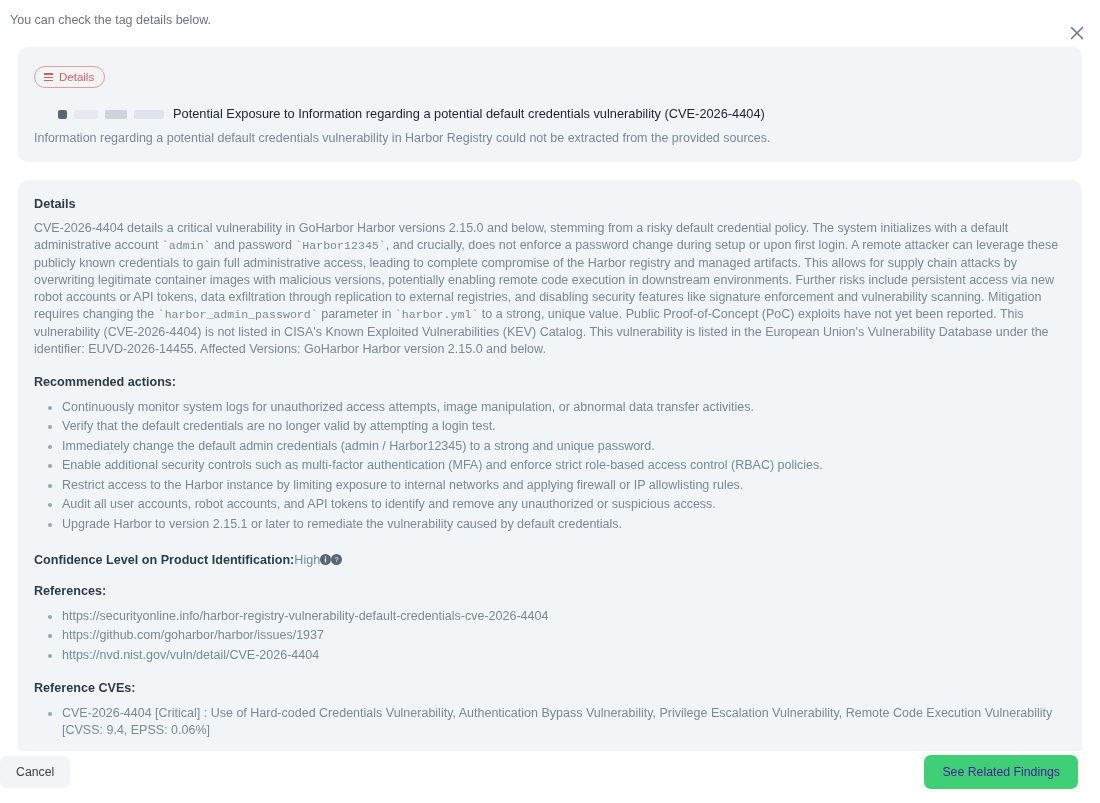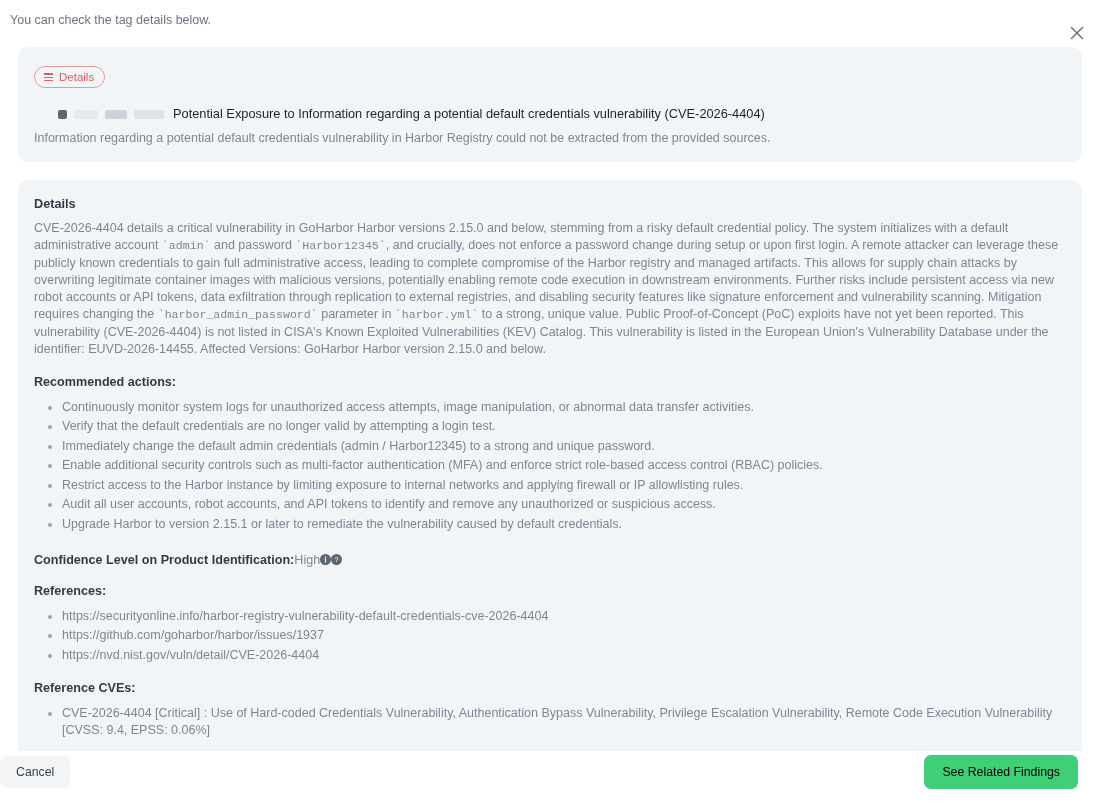--- a/index.html
+++ b/index.html
@@ -84,21 +84,21 @@
     position: absolute; left: 0; right: 0; bottom: 0; height: 52px;
     display: flex; align-items: center; justify-content: space-between;
     gap: 10px; padding: 0 22px 10px 0; background: #fff;
   }
   .btn {
     border: none; border-radius: 7px; cursor: pointer;
     font-family: "Liberation Sans", sans-serif; font-size: 12.3px;
     padding: 8px 16px; line-height: 16px;
   }
   .btn-cancel { background: #f3f4f6; color: #374151; }
-  .btn-primary { background: #3ecf77; color: #000000; padding: 9px 18px; }
+  .btn-primary { background: #3ecf77; color: #4c1d95; padding: 9px 18px; }
 </style>
 </head>
 <body>
 
 <div class="modal">
 
   <div class="hdr">
     <div class="hdr-sub">You can check the tag details below.</div>
   </div>
   <button class="close-btn" aria-label="close">

